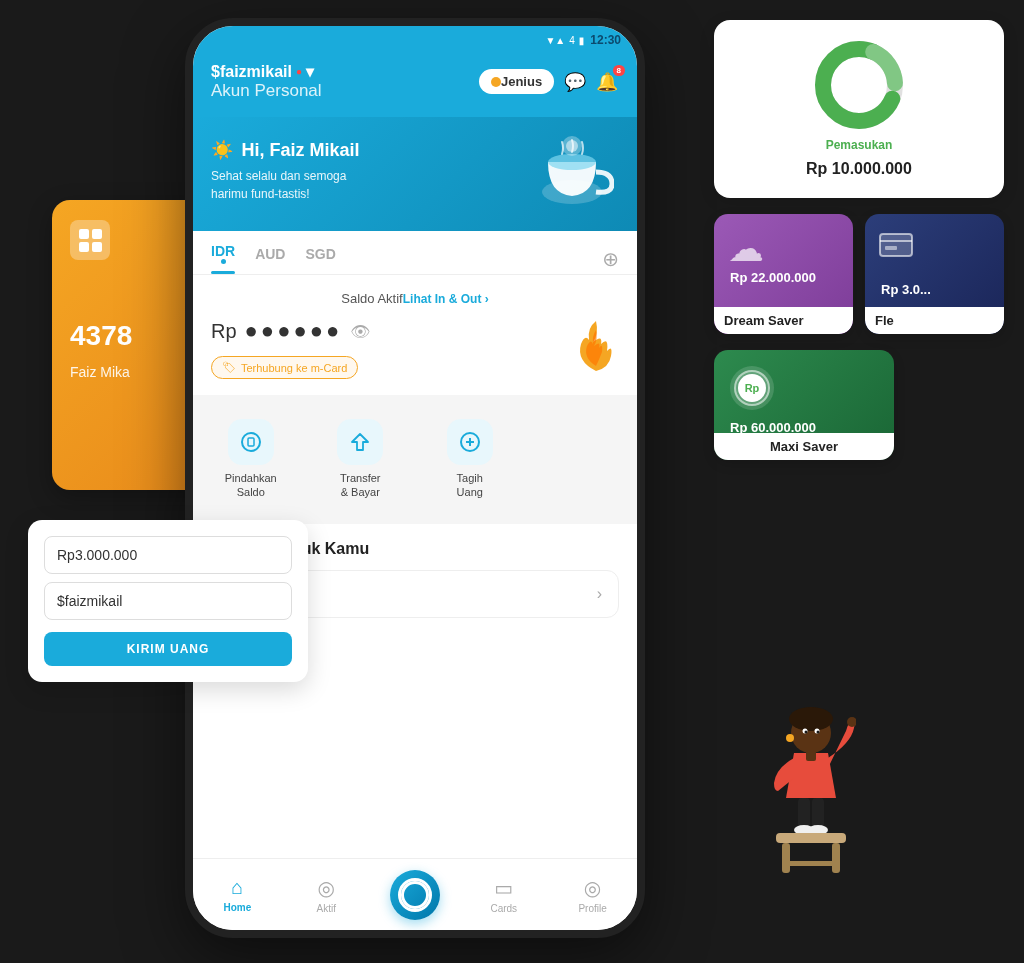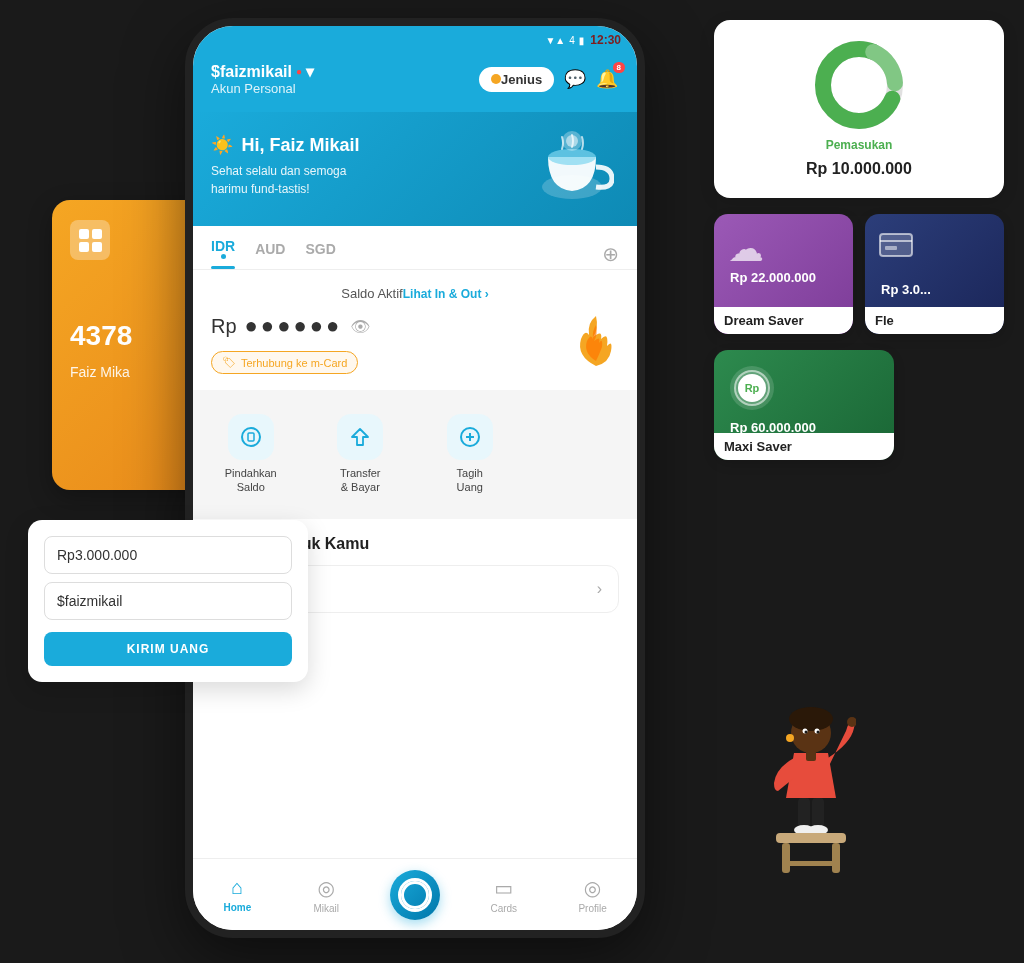--- a/index.html
+++ b/index.html
@@ -30,21 +30,21 @@
     .status-bar {
       background: #1aabdb;
       height: 28px;
       display: flex;
       justify-content: flex-end;
       align-items: center;
       padding: 0 16px;
       gap: 6px;
     }
     .status-bar-time {
-      color: #7f1d1d;
+      color: #0c4a6e;
       font-size: 12px;
       font-weight: 600;
     }
     .status-icons {
       display: flex;
       gap: 4px;
       align-items: center;
     }
     .status-icons span {
       color: #fff;
@@ -61,21 +61,21 @@
     }
     .account-info .username {
       font-size: 16px;
       font-weight: 700;
       color: #fff;
       display: flex;
       align-items: center;
       gap: 4px;
     }
     .account-info .account-type {
-      font-size: 13px;
+      font-size: 17px;
       color: rgba(255,255,255,0.85);
     }
     .header-actions {
       display: flex;
       align-items: center;
       gap: 10px;
     }
     .jenius-badge {
       background: #fff;
       border-radius: 20px;
@@ -521,21 +521,21 @@
       margin-bottom: 6px;
     }
     .maxi-name-tag {
       background: #fff;
       border-radius: 0 0 14px 14px;
       padding: 6px 10px;
       font-size: 13px;
       font-weight: 600;
       color: #222;
       position: absolute;
-      bottom: 0; left: 0; right: 0;
+      bottom: 0; left: 0; right: 0; text-align: center;
     }
 
     
     .character {
       position: absolute;
       right: 180px;
       bottom: 110px;
       width: 100px;
       height: 170px;
       z-index: 5;
@@ -699,21 +699,21 @@
     </div>
   </div>
 
   <div class="bottom-nav">
     <div class="nav-item">
       <span class="nav-icon active">⌂</span>
       <span class="nav-label active">Home</span>
     </div>
     <div class="nav-item">
       <span class="nav-icon">◎</span>
-      <span class="nav-label">Mikail</span>
+      <span class="nav-label">Aktif</span>
     </div>
     <div class="nav-item">
       <div class="nav-center-btn"></div>
     </div>
     <div class="nav-item">
       <span class="nav-icon">▭</span>
       <span class="nav-label">Cards</span>
     </div>
     <div class="nav-item">
       <span class="nav-icon">◎</span>

